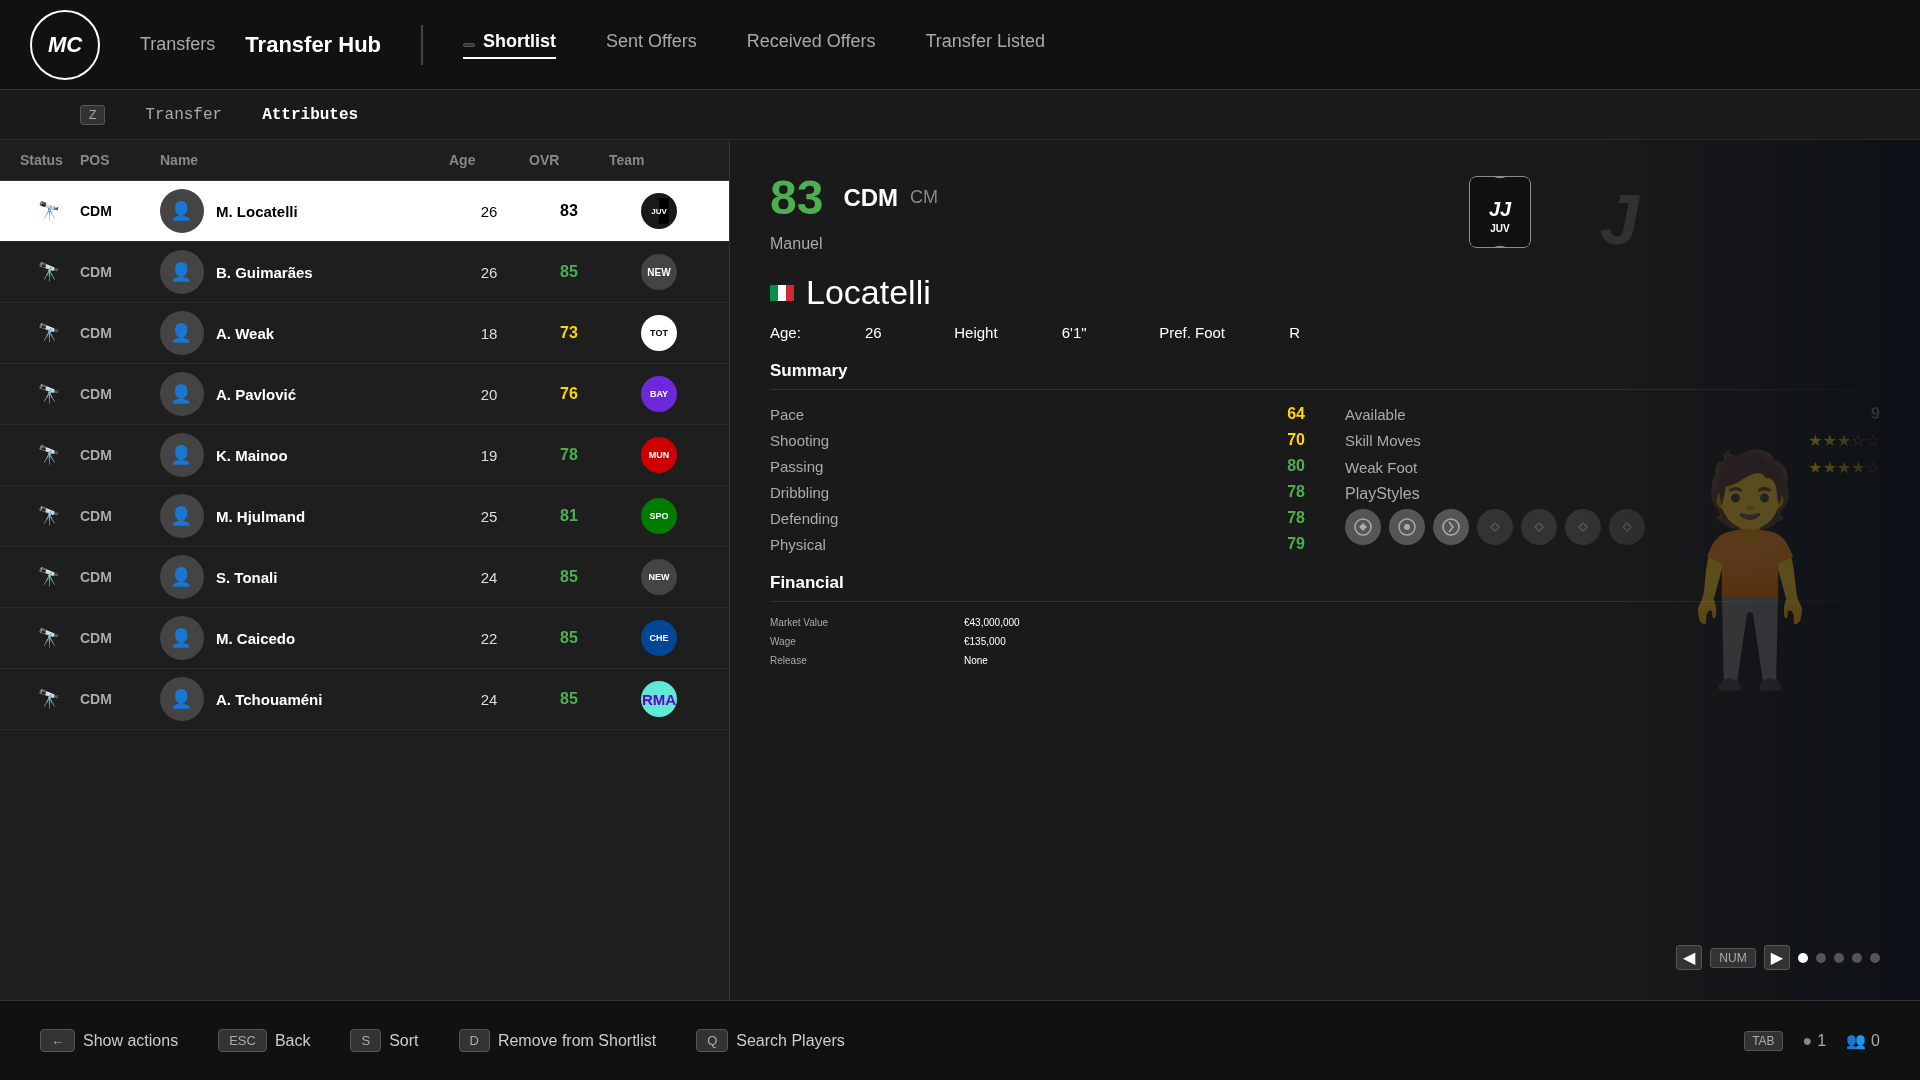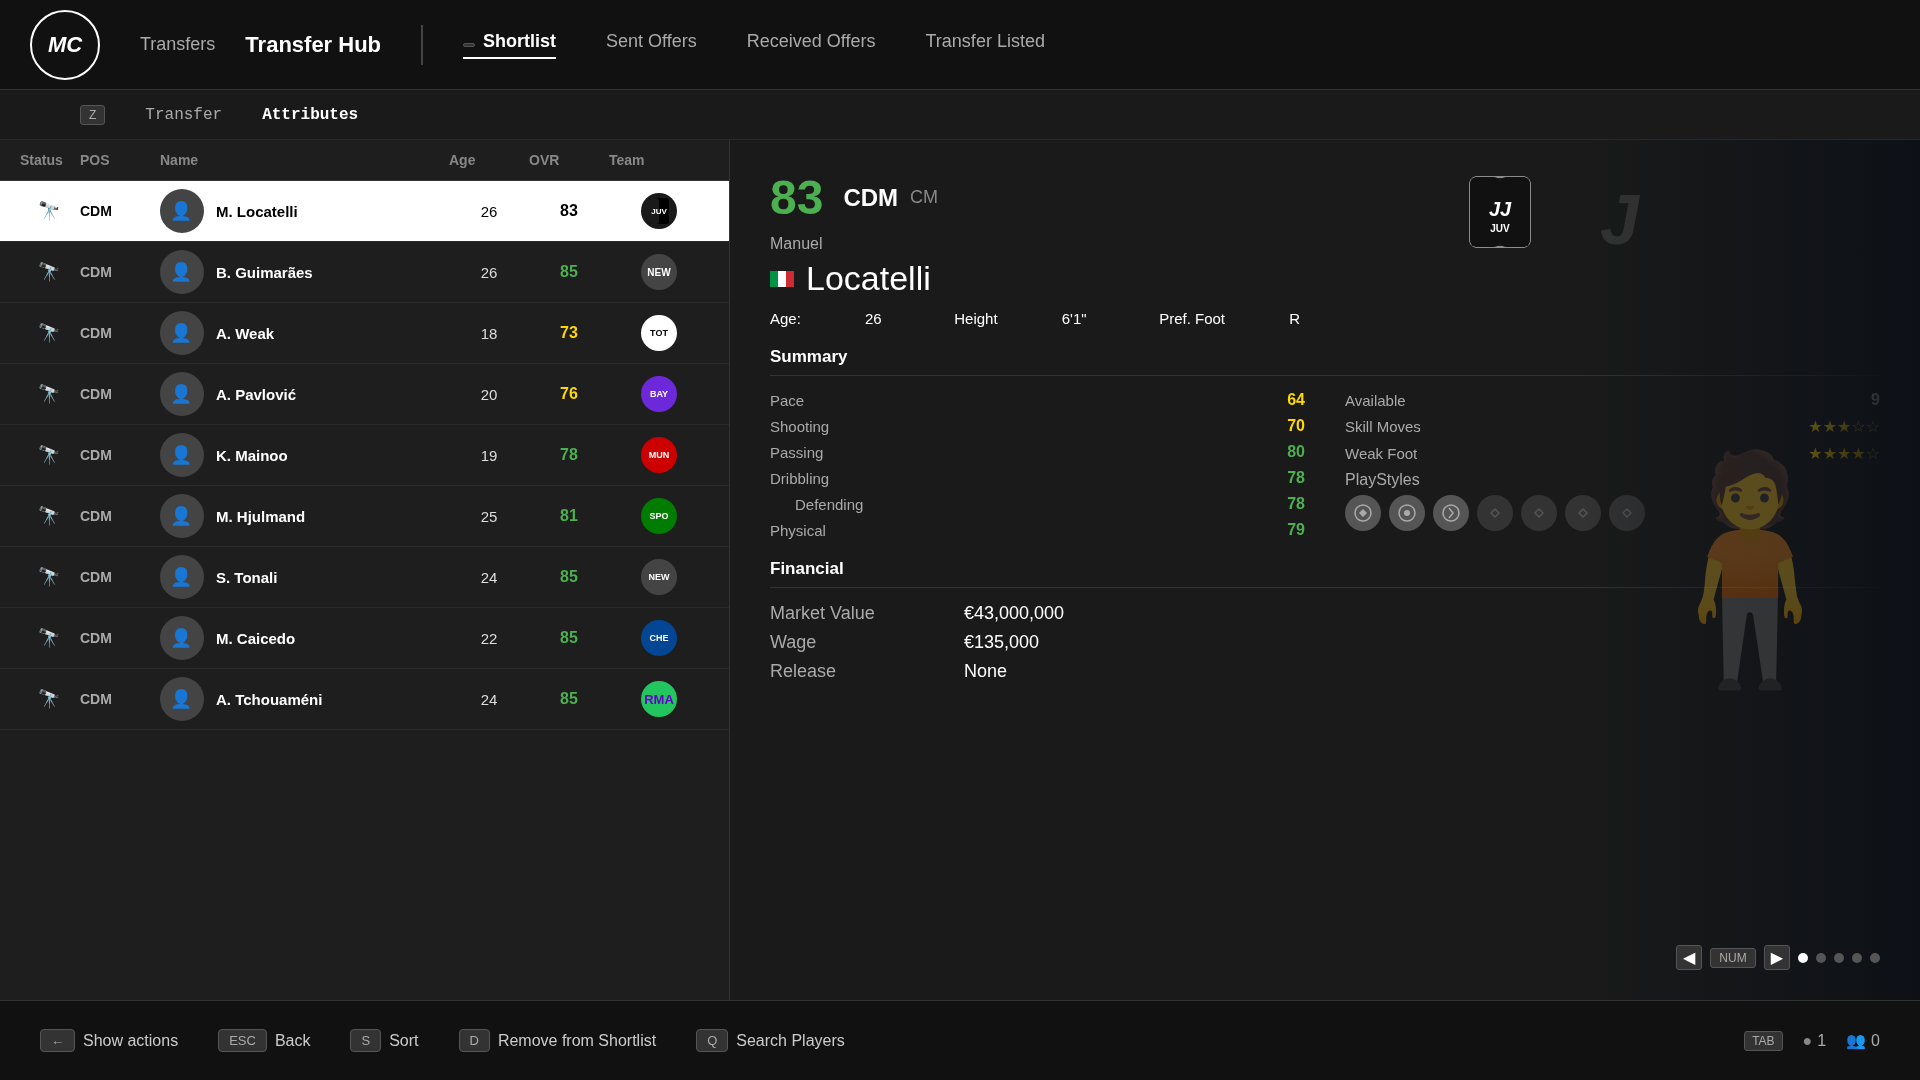--- a/index.html
+++ b/index.html
@@ -231,21 +231,21 @@
     }
     .ovr-large {
       font-size: 48px;
       font-weight: bold;
       color: #4caf50;
     }
 
     .player-full-name {
       font-size: 16px;
       color: #aaa;
-      margin-bottom: 6px;
+      margin-bottom: 20px;
     }
     .player-last-name {
       font-size: 34px;
       font-weight: normal;
       color: #fff;
       display: flex;
       align-items: center;
       gap: 12px;
     }
     .flag {
@@ -323,21 +323,21 @@
     }
     .playstyle-icon.dimmed {
       background: #333;
       color: #555;
     }
 
     .financial-section { margin-top: 20px; }
     .fin-row {
       display: flex;
       gap: 40px;
-      font-size: 18px;
+      font-size: 10px;
       color: #aaa;
       margin-bottom: 8px;
     }
     .fin-row .fin-label { width: 130px; }
     .fin-row .fin-value { color: #fff; margin-left: 24px; }
 
     
     .bottom-bar {
       position: fixed;
       bottom: 0;
@@ -595,21 +595,21 @@
         <span class="binoculars">🔭</span>
       </div>
       <div class="pos-label">CDM</div>
       <div class="player-info">
         <div class="player-avatar">👤</div>
         <span class="player-name">A. Tchouaméni</span>
       </div>
       <div class="age-val">24</div>
       <div class="ovr-value" style="color:#4caf50;">85</div>
       <div class="team-badge">
-        <div class="badge-circle" style="background:#22c55e; color:#6600cc; font-size:13px;">RMA</div>
+        <div class="badge-circle" style="background:#5eead4; color:#6600cc; font-size:15px;">RMA</div>
       </div>
     </div>
   </div>
 
   <div class="player-detail-panel" style="position:relative; overflow:hidden;">
 
     <div style="position:absolute; right:380px; top:32px;">
       <svg width="80" height="80" viewBox="0 0 80 80">
         <rect x="10" y="5" width="60" height="70" rx="6" fill="#1a1a1a" stroke="#fff" stroke-width="1"></rect>
         <rect x="10" y="5" width="30" height="70" rx="6" fill="#111"></rect>
@@ -662,21 +662,21 @@
           <span class="stat-value yellow">70</span>
         </div>
         <div class="stat-row" style="margin-top:8px;">
           <span class="stat-label">Passing</span>
           <span class="stat-value">80</span>
         </div>
         <div class="stat-row" style="margin-top:8px;">
           <span class="stat-label">Dribbling</span>
           <span class="stat-value">78</span>
         </div>
-        <div class="stat-row" style="margin-top:8px;margin-left:25px;">
+        <div class="stat-row" style="margin-top:8px;">
           <span class="stat-label">Defending</span>
           <span class="stat-value">78</span>
         </div>
         <div class="stat-row" style="margin-top:8px;">
           <span class="stat-label">Physical</span>
           <span class="stat-value">79</span>
         </div>
       </div>
 
       <div>

